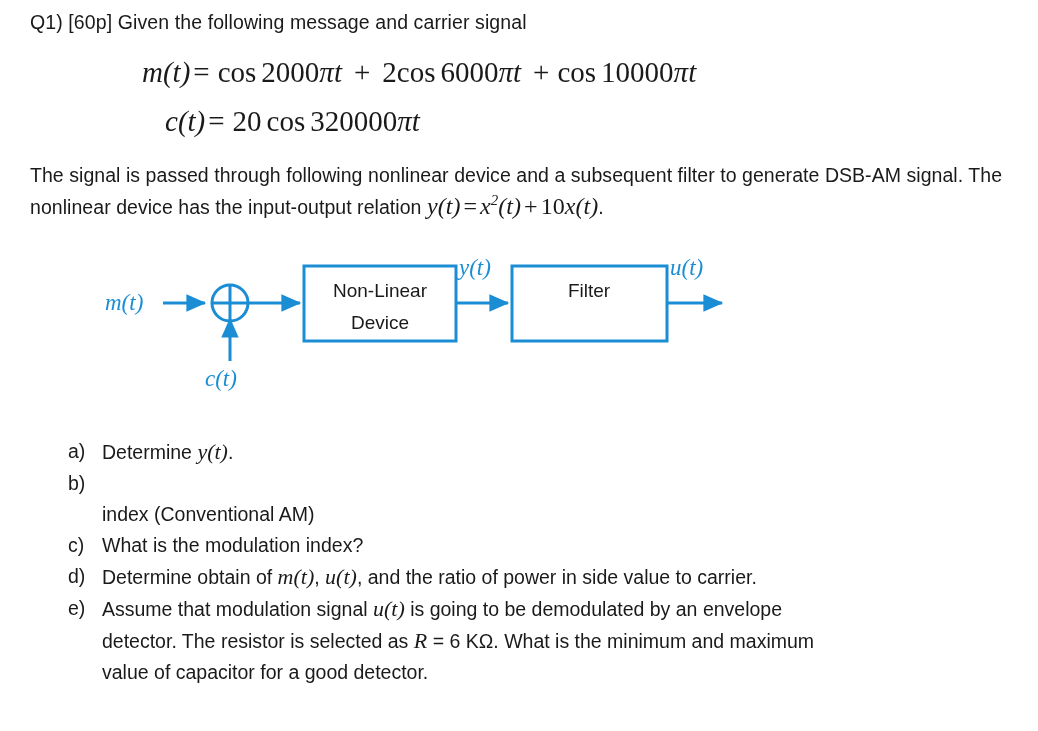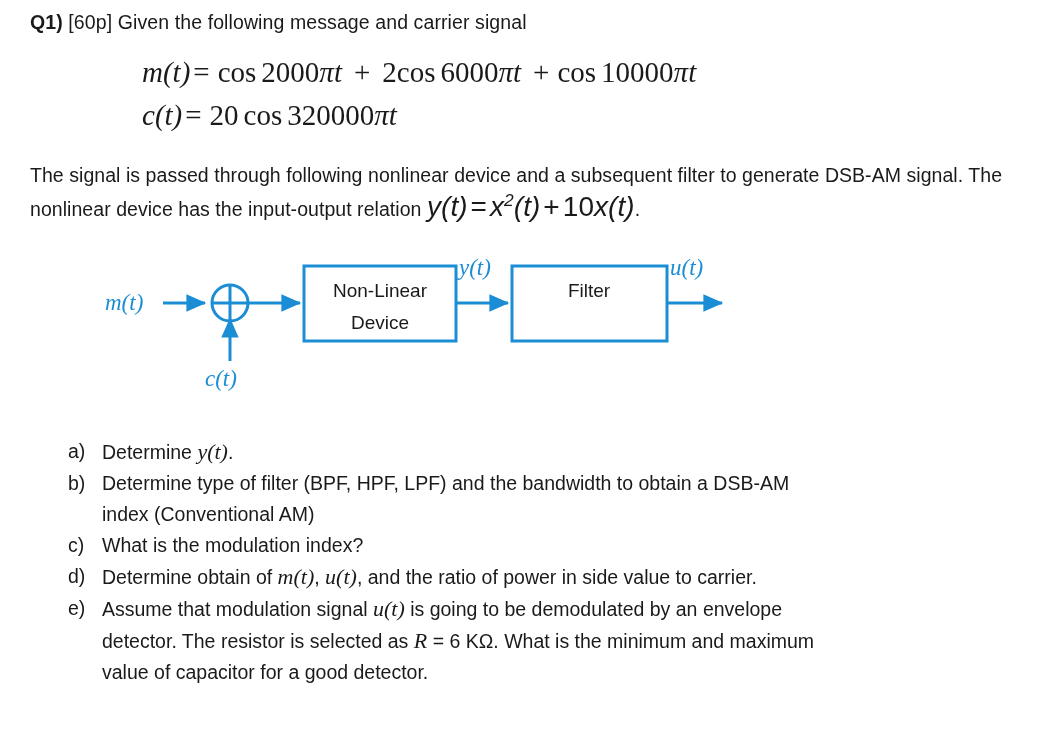--- a/index.html
+++ b/index.html
@@ -26,52 +26,52 @@
   .q-header {
     position: absolute;
     left: 30px;
     top: 8px;
     font-size: 19.5px;
     line-height: 28px;
     letter-spacing: 0.1px;
     white-space: nowrap;
   }
   .q-header .q-label {
-    font-weight: bold;
+    font-weight: normal;
   }
 
   .eq-line {
     position: absolute;
     left: 142px;
     font-family: "Liberation Serif", serif;
     font-size: 29px;
     line-height: 30px;
     white-space: nowrap;
   }
   .eq-line.eq1 { top: 57px; }
-  .eq-line.eq2 { top: 100px; }
+  .eq-line.eq2 { top: 106px; margin-left: 23px; }
 
   .mi { font-style: italic; }
   .mn { font-style: normal; }
   .op { font-style: normal; padding: 0 3px; }
   .sp-s { display: inline-block; width: 5px; }
   .sp-m { display: inline-block; width: 9px; }
 
   .para {
     position: absolute;
     left: 30px;
     top: 160px;
     width: 975px;
     font-size: 19.5px;
     line-height: 31px;
     letter-spacing: 0.05px;
   }
   .para .mathin {
-    font-family: Liberation Sans, sans-serif;
-    font-size: 28px;
+    font-family: Liberation Serif, serif;
+    font-size: 24px;
     font-style: italic;
   }
   .para .mathin .mn { font-style: normal; }
   .para .mathin sup {
     font-size: 0.62em;
     font-style: italic;
     vertical-align: super;
     line-height: 0;
   }
 
@@ -190,21 +190,21 @@
 
   <div class="qlist">
 
     <div class="qitem">
       <div class="qmarker">a)</div>
       <div class="qtext"><span>Determine </span><span class="mathin">y(t)</span><span>.</span></div>
     </div>
 
     <div class="qitem">
       <div class="qmarker">b)</div>
-      <div class="qtext"><span>Determine type of filter (BPF, HPF, LPF) and the bandwidth to obtain a DSB-AM</span><br><span>index (Conventional AM)</span></div>
+      <div class="qtext"><br><span>index (Conventional AM)</span></div>
     </div>
 
     <div class="qitem">
       <div class="qmarker">c)</div>
       <div class="qtext">What is the modulation index?</div>
     </div>
 
     <div class="qitem">
       <div class="qmarker">d)</div>
       <div class="qtext"><span>Determine obtain of </span><span class="mathin">m(t)</span><span>, </span><span class="mathin">u(t)</span><span>, and the ratio of power in side value to carrier.</span></div>

